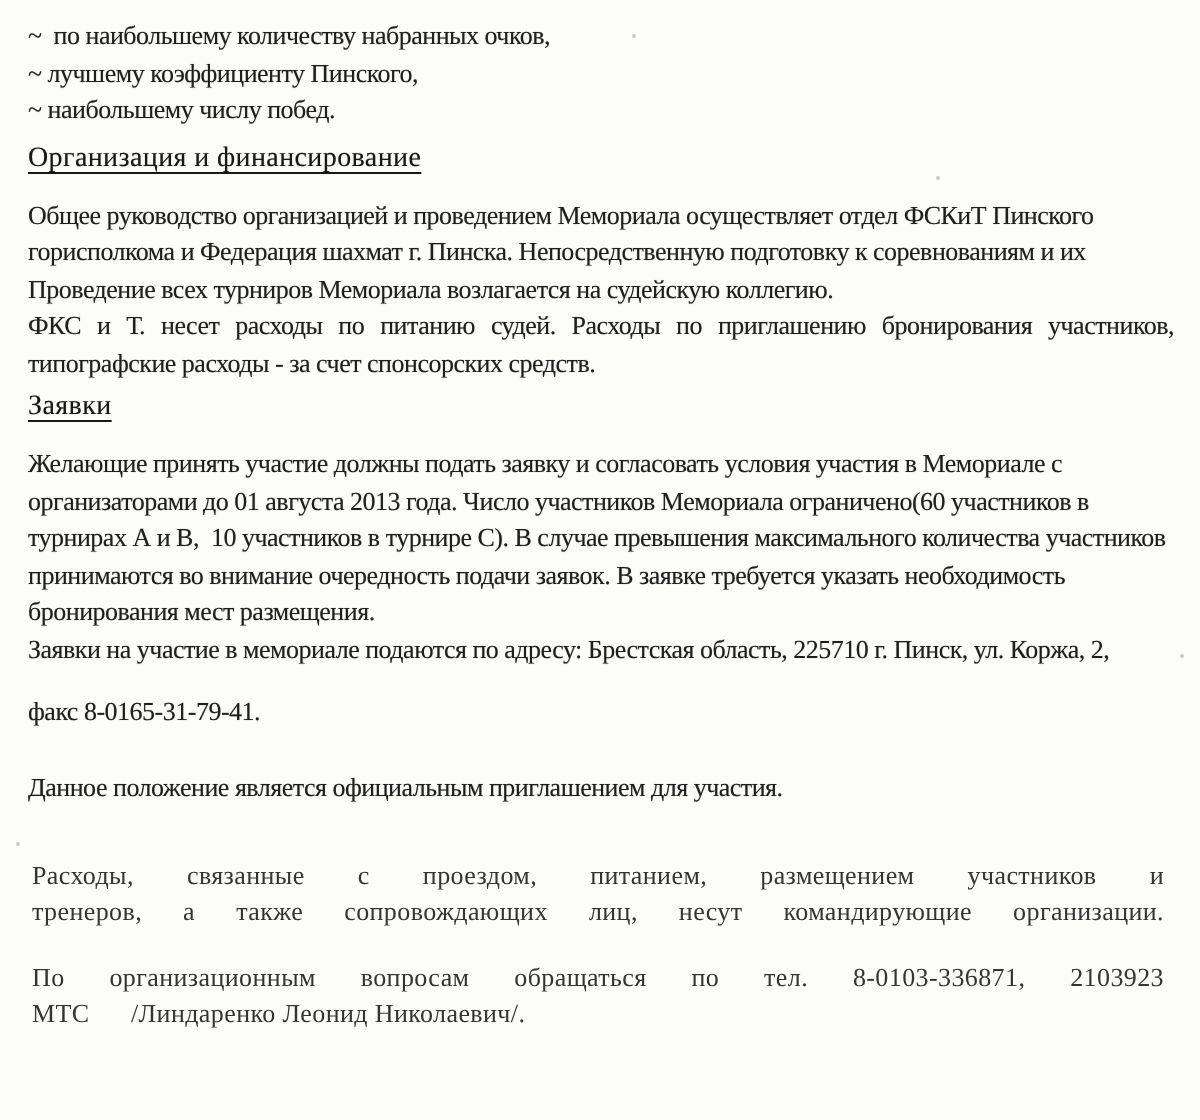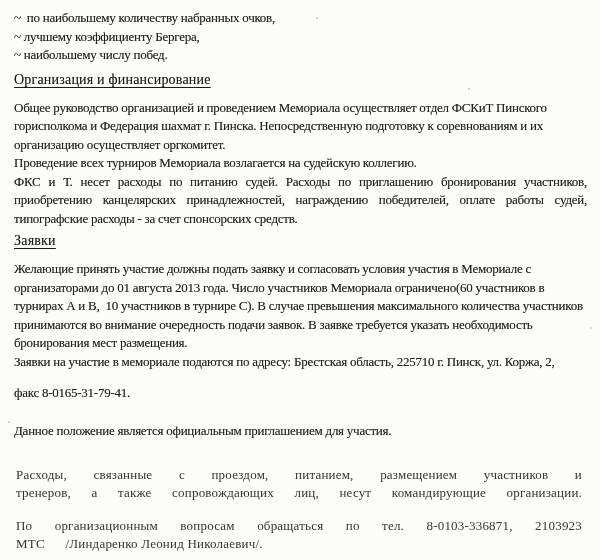--- a/index.html
+++ b/index.html
@@ -71,33 +71,31 @@
 
 <div class="page">
 
   <div class="speck" style="left:316px; top:17px;"></div>
   <div class="speck" style="left:468px; top:88px;"></div>
   <div class="speck" style="left:590px; top:327px;"></div>
   <div class="speck" style="left:8px; top:421px;"></div>
 
   <div class="tiebreaks">
     <div class="ln">~  по наибольшему количеству набранных очков,</div>
-    <div class="ln">~ лучшему коэффициенту Бергера,</div>
+    <div class="ln">~ лучшему коэффициенту Пинского,</div>
     <div class="ln">~ наибольшему числу побед.</div>
   </div>
 
   <h1 class="hd">Организация и финансирование</h1>
 
   <div class="para para-org">
     <div class="ln">Общее руководство организацией и проведением Мемориала осуществляет отдел ФСКиТ Пинского</div>
     <div class="ln">горисполкома и Федерация шахмат г. Пинска. Непосредственную подготовку к соревнованиям и их</div>
-    <div class="ln">организацию осуществляет оргкомитет.</div>
     <div class="ln">Проведение всех турниров Мемориала возлагается на судейскую коллегию.</div>
     <div class="ln j">ФКС и Т.  несет расходы по питанию судей. Расходы по приглашению бронирования участников,</div>
-    <div class="ln j">приобретению канцелярских принадлежностей, награждению победителей, оплате работы судей,</div>
     <div class="ln">типографские расходы - за счет спонсорских средств.</div>
   </div>
 
   <h2 class="hd hd2">Заявки</h2>
 
   <div class="para para-app">
     <div class="ln">Желающие принять участие должны подать заявку и согласовать условия участия в Мемориале с</div>
     <div class="ln">организаторами до 01 августа 2013 года. Число участников Мемориала ограничено(60 участников в</div>
     <div class="ln">турнирах А и В,  10 участников в турнире С). В случае превышения максимального количества участников</div>
     <div class="ln">принимаются во внимание очередность подачи заявок. В заявке требуется указать необходимость</div>

